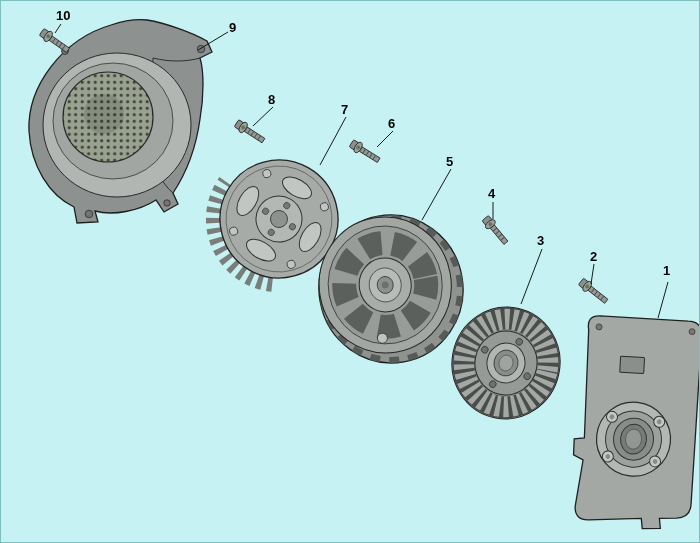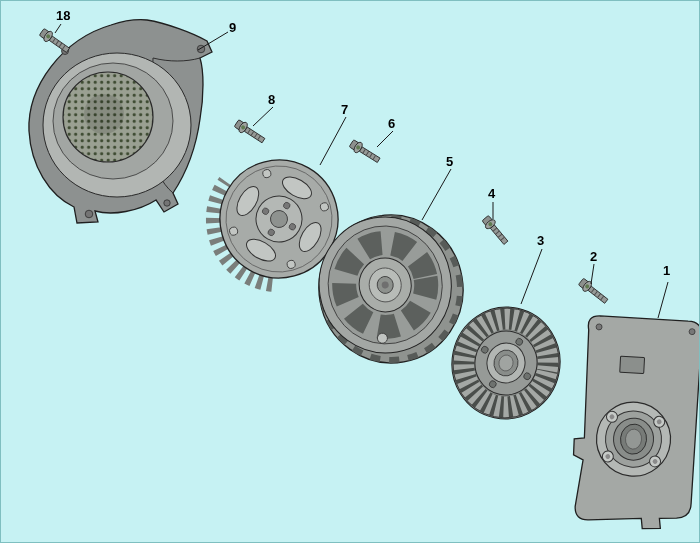--- a/index.html
+++ b/index.html
@@ -202,15 +202,15 @@
 
   <div class="callout" style="left:662px;top:263px">1</div>
   <div class="callout" style="left:589px;top:249px">2</div>
   <div class="callout" style="left:536px;top:233px">3</div>
   <div class="callout" style="left:487px;top:186px">4</div>
   <div class="callout" style="left:445px;top:154px">5</div>
   <div class="callout" style="left:387px;top:116px">6</div>
   <div class="callout" style="left:340px;top:102px">7</div>
   <div class="callout" style="left:267px;top:92px">8</div>
   <div class="callout" style="left:228px;top:20px">9</div>
-  <div class="callout" style="left:55px;top:8px">18</div>
+  <div class="callout" style="left:55px;top:8px">10</div>
 
 </div>
 
 </body></html>

